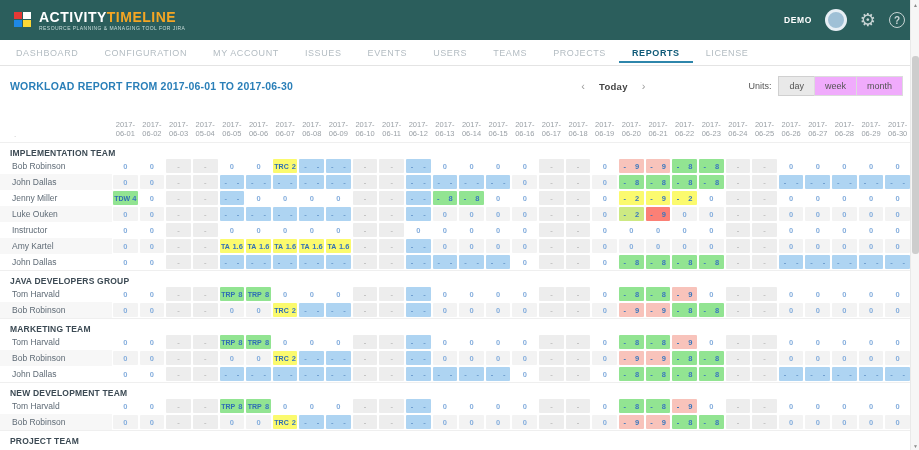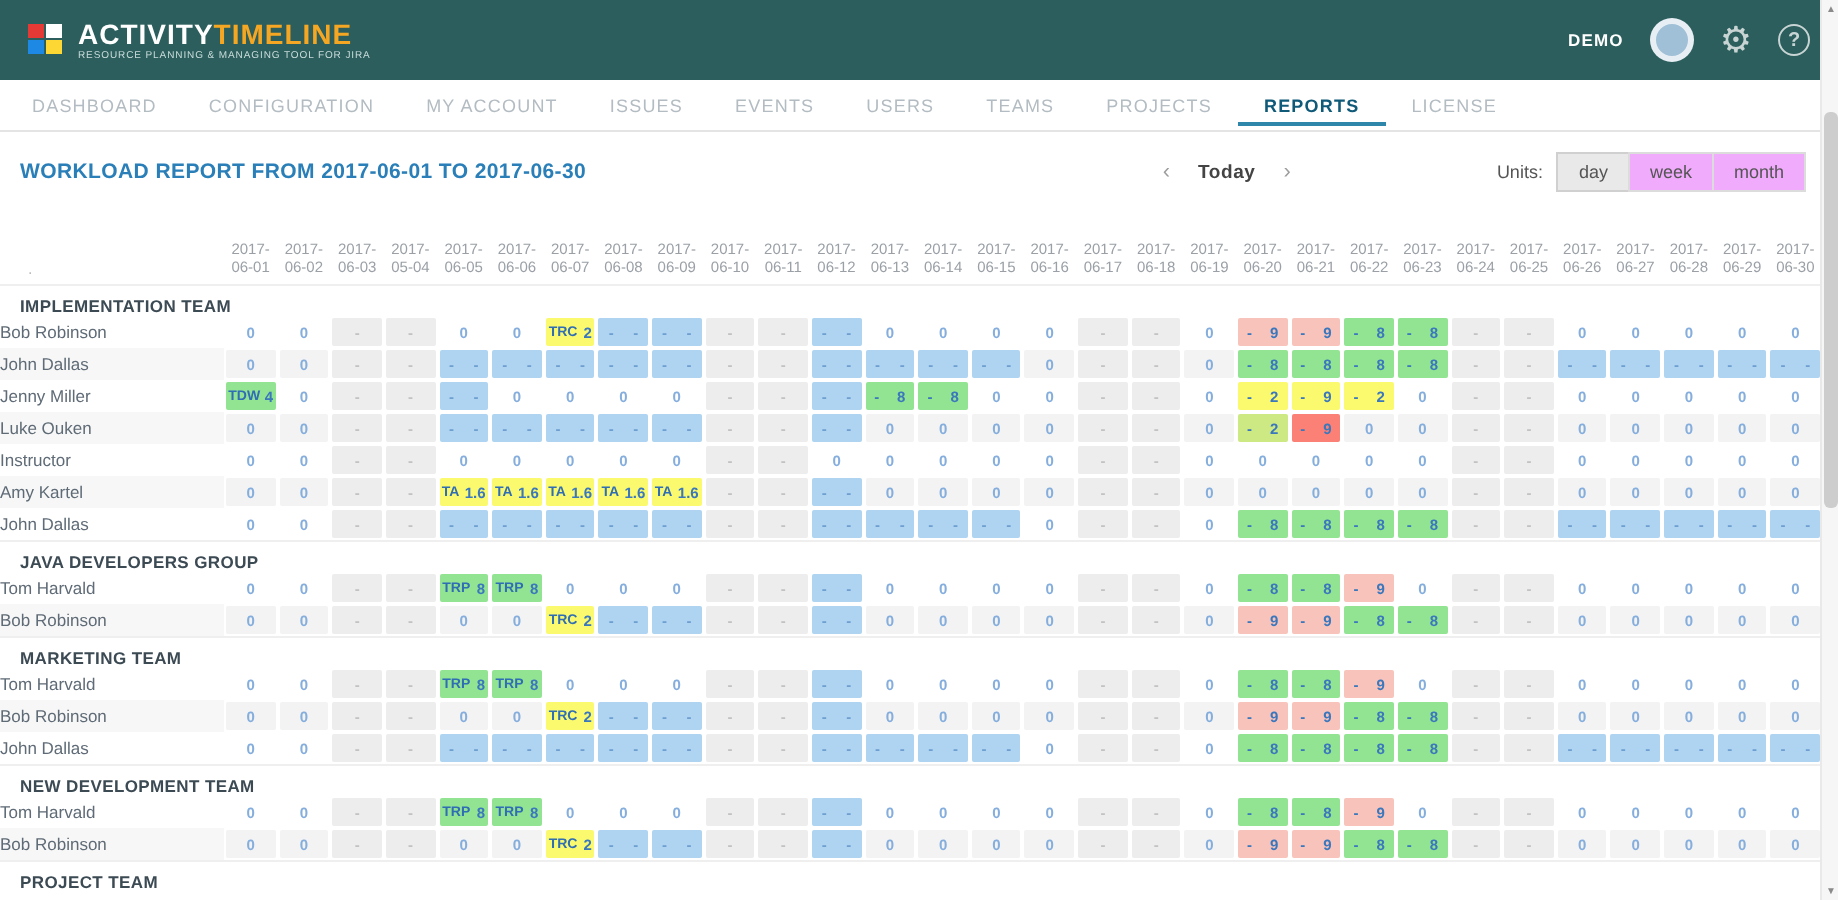--- a/index.html
+++ b/index.html
@@ -51,21 +51,21 @@
   .grid { width:911px; }
   .grid-row { display:grid; grid-template-columns:112px repeat(30, 1fr); }
   .date-header-row { height:36px; align-items:end; padding-bottom:3px; }
   .corner-cell { font-size:8px; color:#bbb; padding-left:14px; }
   .date-cell { text-align:center; font-size:7.5px; color:#9aa0a6; line-height:1.3; }
 
   .team-row { height:16px; display:flex; align-items:flex-end; padding-left:10px;
     font-size:8.5px; font-weight:bold; color:#3c4a54; letter-spacing:.2px;
     border-top:1px solid #efefef; background:#fff; }
   .person-row { height:16px; }
-  .name-cell { font-size:8.5px; color:#5f6b76; padding-left:0; display:flex;
+  .name-cell { font-size:8.5px; color:#5f6b76; padding-left:12px; display:flex;
     align-items:center; }
   .person-row.alt .name-cell { background:#f7f7f7; }
 
   .cell { margin:1px; border-radius:1px; display:flex; align-items:center;
     justify-content:center; font-size:7.5px; font-weight:bold; }
   .cell.zero { color:#85aedd; }
   .person-row.alt .cell.zero { background:#f3f3f3; }
   .cell.weekend { background:#ededed; color:#c2c2c2; }
   .cell.booked { background:#aed4f2; color:#6f9fd0; justify-content:space-around; }
   .cell.split { justify-content:space-around; color:#3a77bd; }

